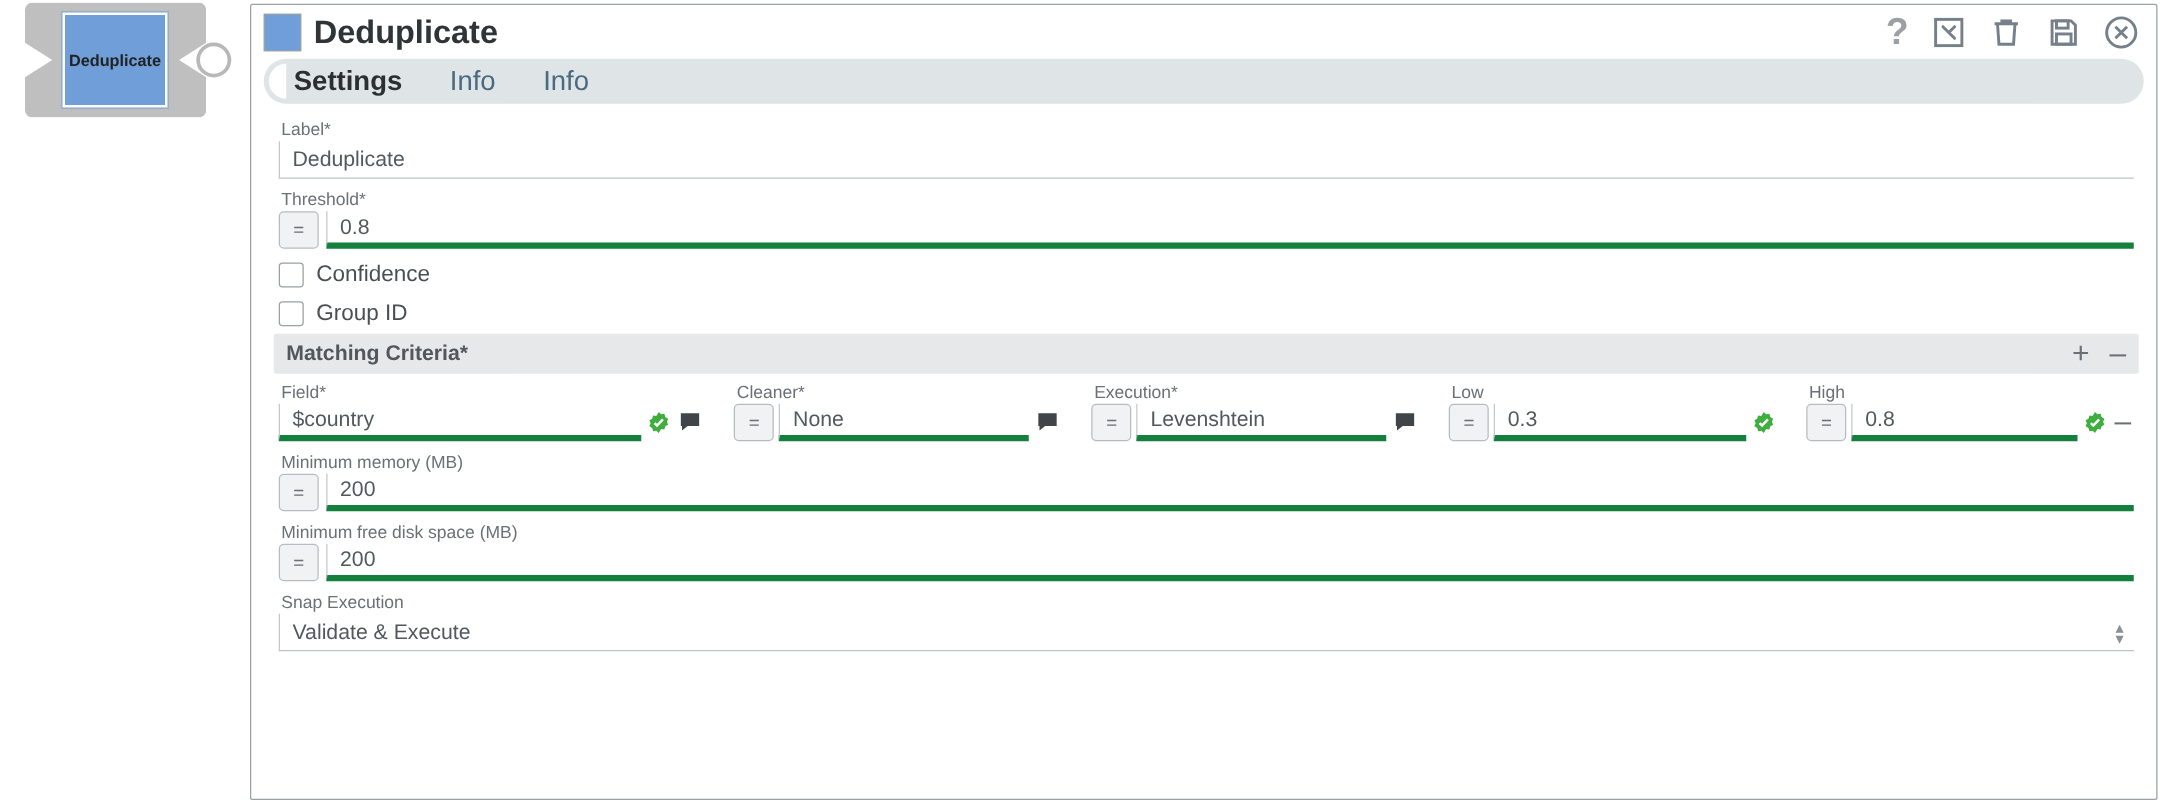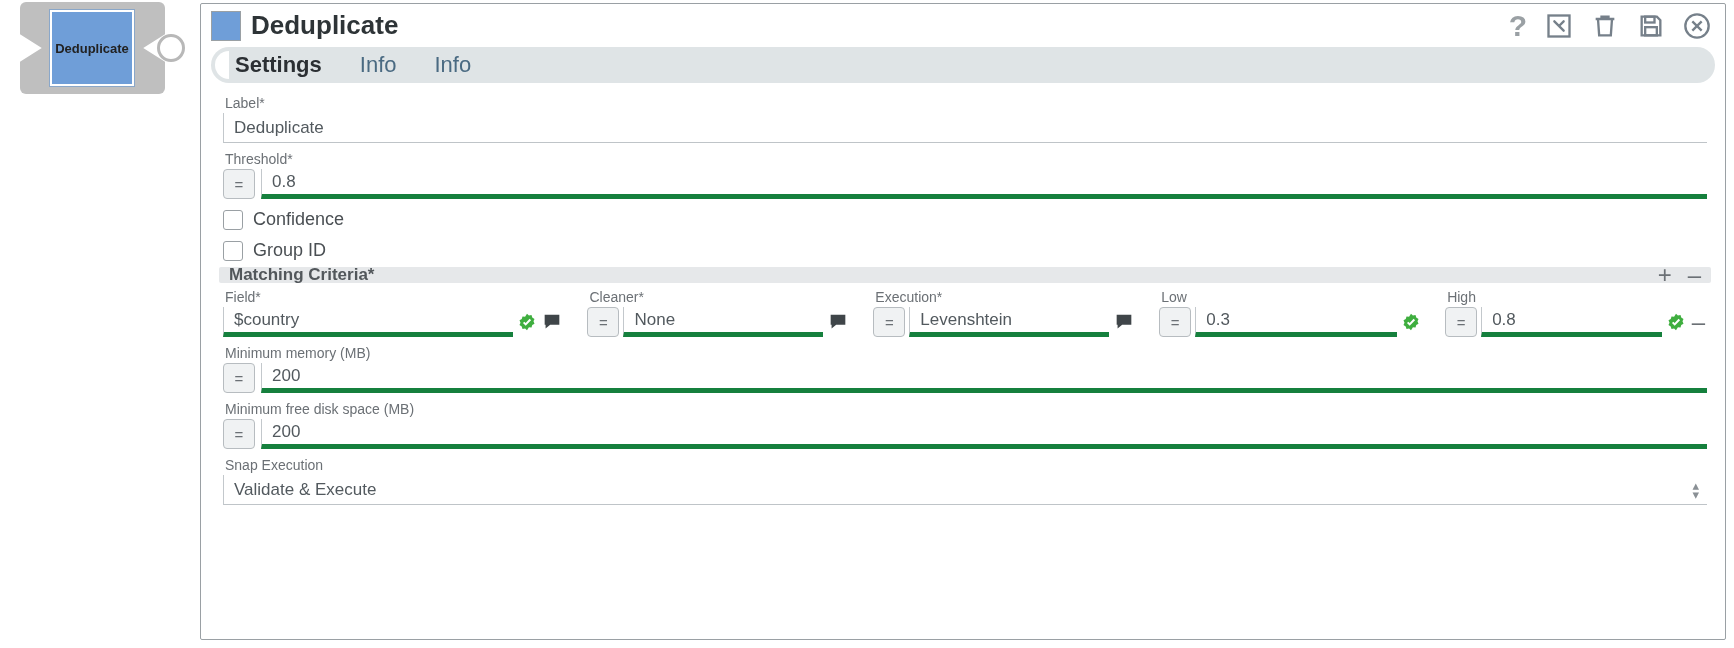--- a/index.html
+++ b/index.html
@@ -82,21 +82,21 @@
     padding:0 10px; font-size:17px; color:#52595e; background:#fff;
   }
 
   .checkbox-row { display:flex; align-items:center; gap:10px; margin:10px 0 6px 0; }
   .chk {
     width:20px; height:20px; border:1px solid #9aa0a4; border-radius:3px; background:#fff; cursor:pointer;
   }
   .chk-label { font-size:18px; color:#4a4f53; }
 
   .criteria-header {
-    background:#e6e8ea; height:16px; display:flex; align-items:center; justify-content:space-between;
+    background:#e6e8ea; height:32px; display:flex; align-items:center; justify-content:space-between;
     padding:0 10px; margin:6px -4px 0 -4px; border-radius:2px;
   }
   .criteria-header .lbl { font-size:17px; font-weight:700; color:#52575b; }
   .criteria-header .ops { display:flex; gap:16px; color:#6b7075; }
   .criteria-header .ops span { font-size:24px; line-height:1; cursor:pointer; }
 
   .criteria-grid { display:flex; gap:24px; margin-top:4px; align-items:flex-end; }
   .col { display:flex; flex-direction:column; flex:1; min-width:0; }
   .col .section-label { margin:2px 0 2px 2px; }
   .cell { display:flex; align-items:center; gap:4px; }

